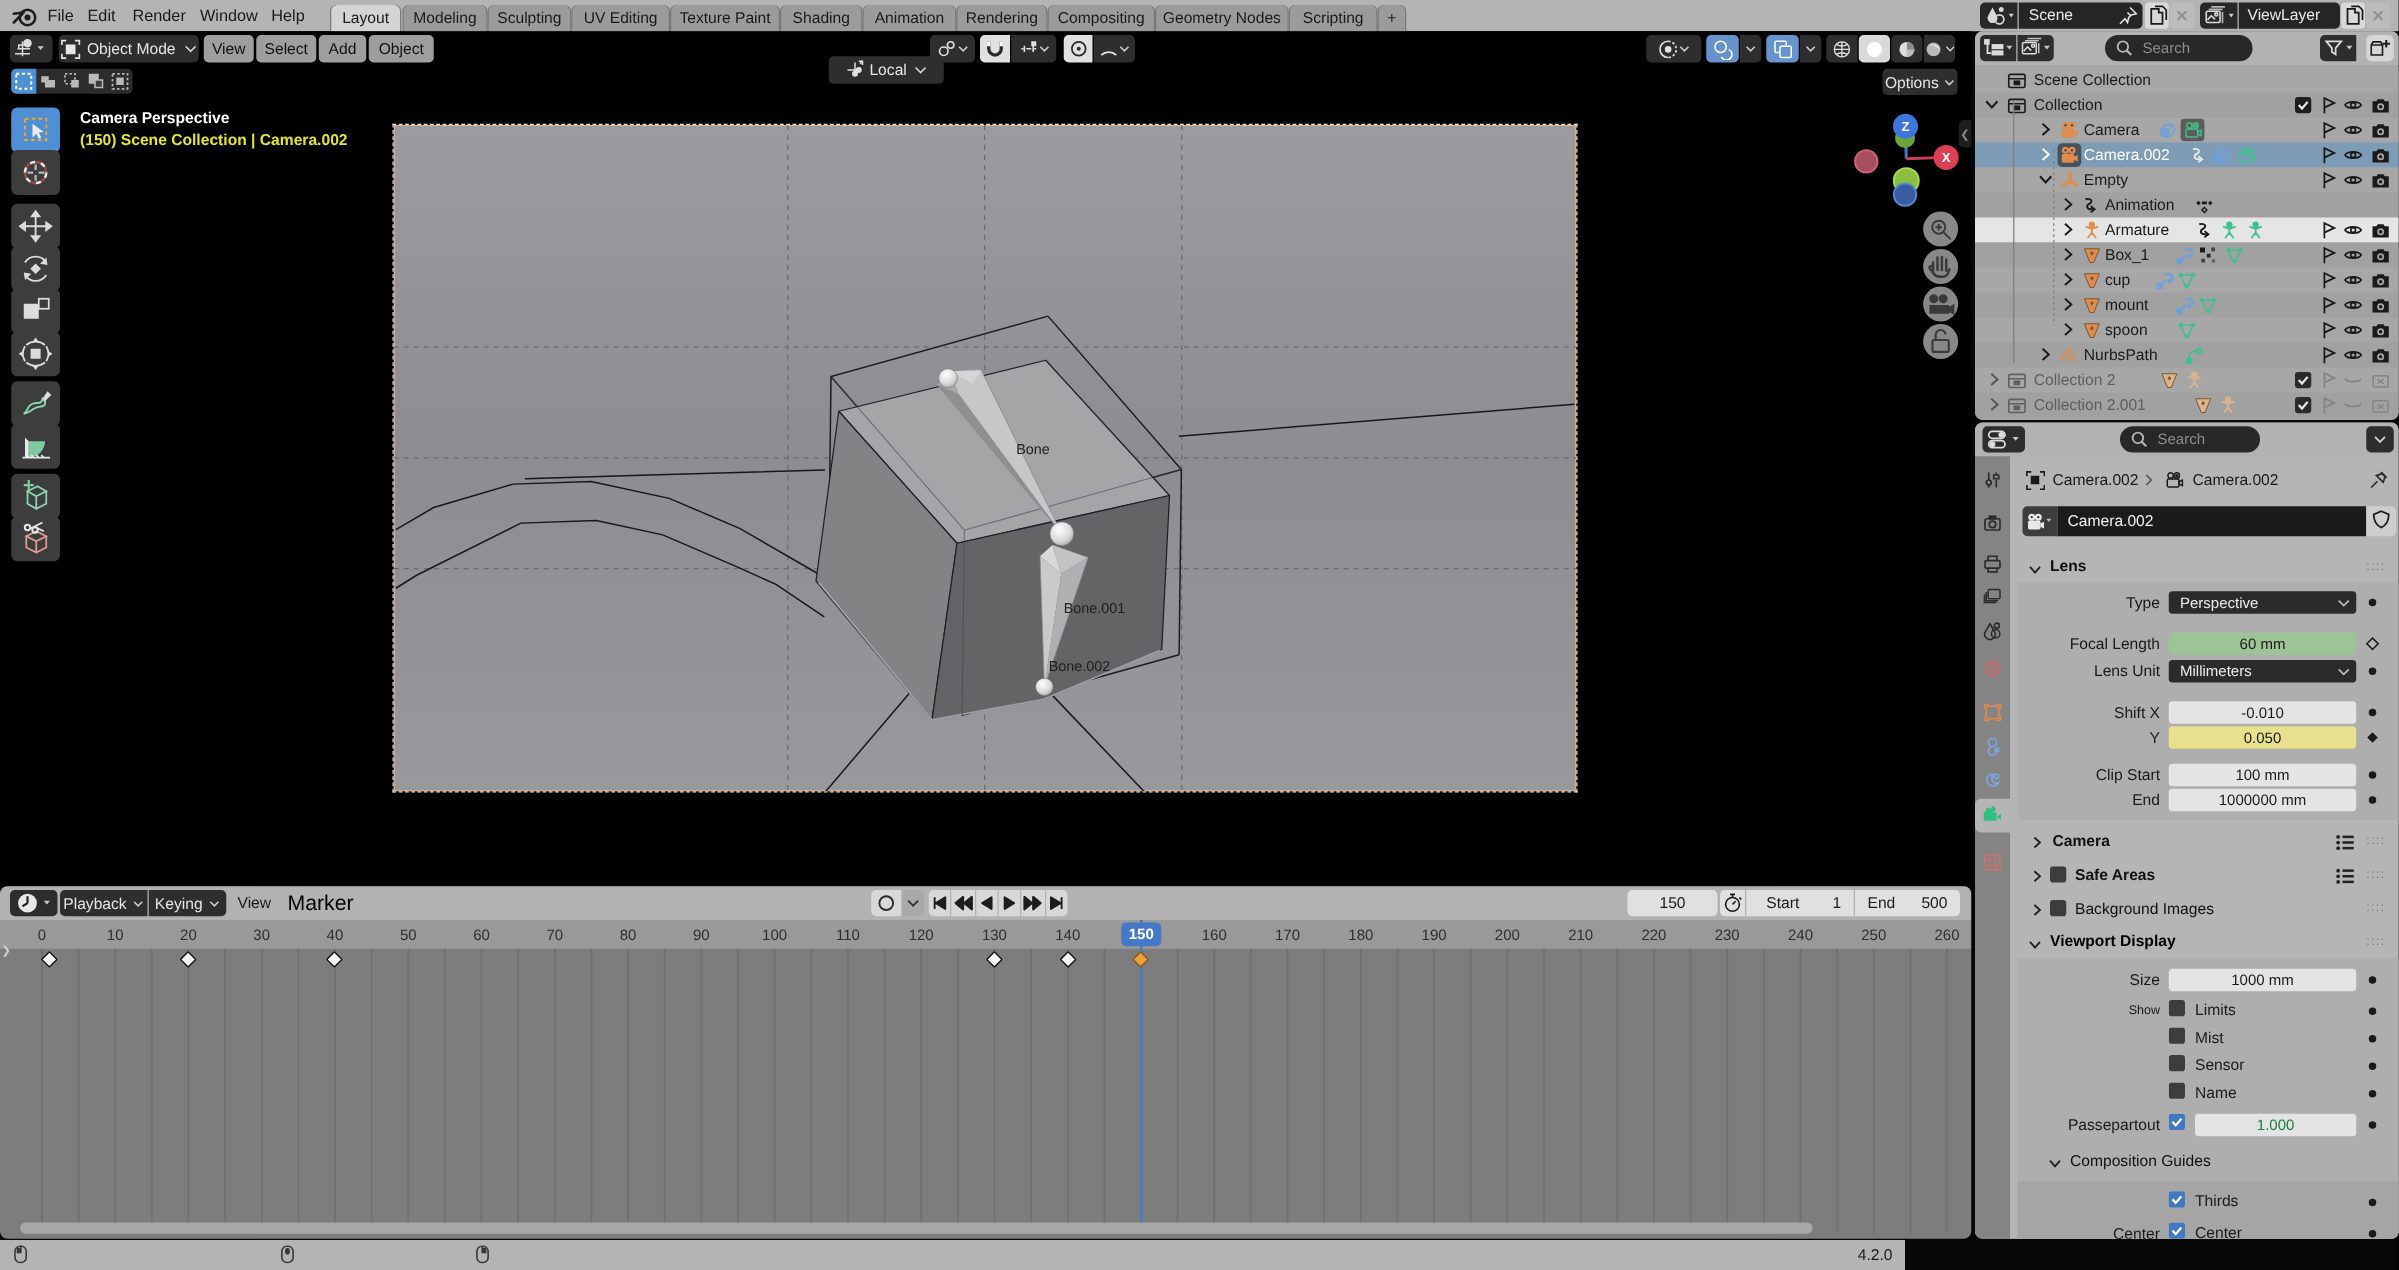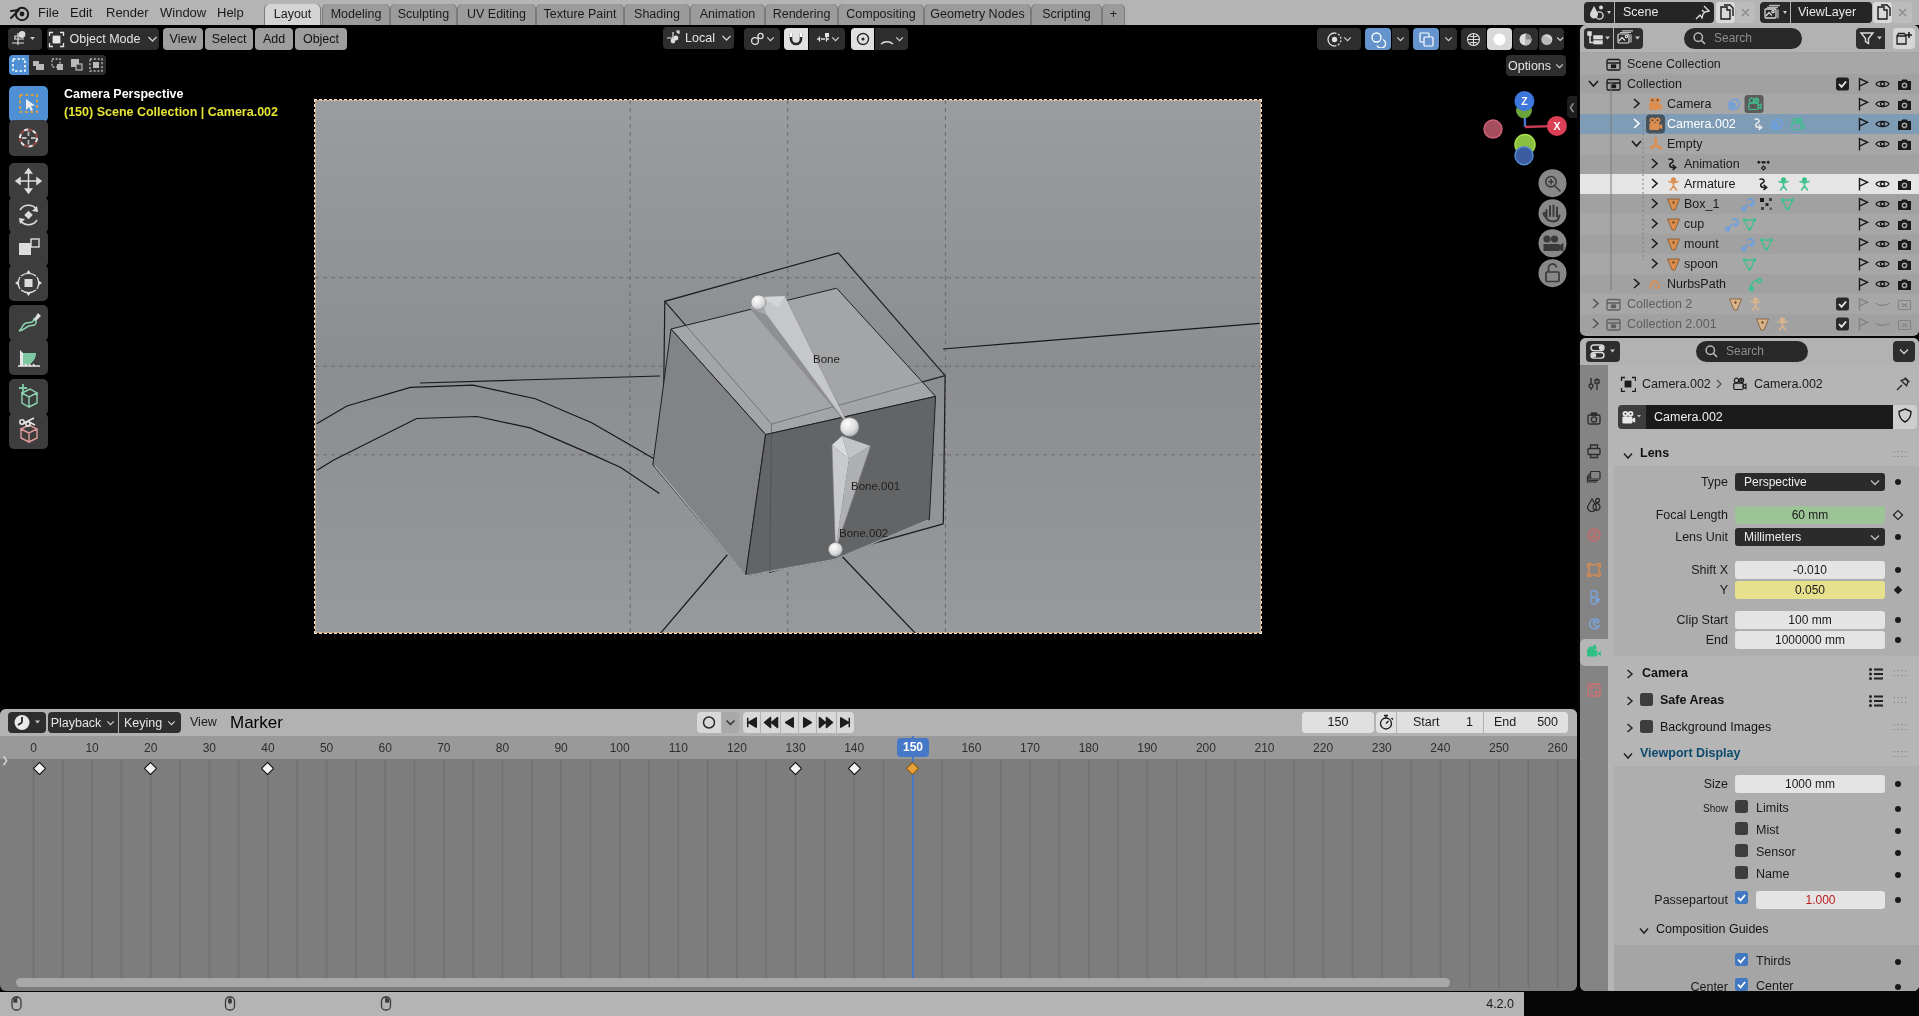--- a/index.html
+++ b/index.html
@@ -133,21 +133,21 @@
       Object Mode
       <svg width="11" height="8" viewBox="0 0 11 8" style="margin-left:7px">
           <path d="M1.5,2 l4,4 l4,-4" stroke="#cfcfcf" stroke-width="1.4" fill="none"></path>
         </svg>
     </div>
     <div class="lbtn" style="left:163px;top:3px;width:40px;height:22px">View</div>
     <div class="lbtn" style="left:205px;top:3px;width:48px;height:22px">Select</div>
     <div class="lbtn" style="left:255px;top:3px;width:38px;height:22px">Add</div>
     <div class="lbtn" style="left:295px;top:3px;width:52px;height:22px">Object</div>
 
-    <div class="dbtn" style="left:663px;top:2px;width:71px;height:22px">
+    <div class="dbtn" style="left:663px;top:20px;width:92px;height:22px">
       <svg width="16" height="16" viewBox="0 0 16 16" style="margin-right:4px">
           <g stroke="#e0e0e0" stroke-width="1.2" fill="none">
             <path d="M2,8 h9 M8,2 v9"></path>
             <circle cx="11" cy="8" r="1.8" fill="#e0e0e0"></circle>
             <circle cx="8" cy="11" r="1.8" fill="#e0e0e0"></circle>
             <path d="M12,3 l2,-2 m0,3 l0,-3 l-3,0"></path>
           </g>
         </svg>
       Local
       <svg width="11" height="8" viewBox="0 0 11 8" style="margin-left:6px">
@@ -1194,21 +1194,21 @@
         <svg class="abs" style="left:60px;top:382px" width="14" height="14" viewBox="0 0 14 14">
           <g transform="translate(0,0)">
             <rect x="0" y="0" width="13" height="13" rx="2.5" fill="#3d3d3d"></rect>
           </g>
         </svg>
         <div class="abs" style="left:80px;top:382px;color:#111;font-size:12.5px;font-weight:normal">Background Images</div>
         <div class="abs" style="left:313px;top:383px;color:#777;font-size:10px;letter-spacing:1px">::::</div>
         <svg class="abs" style="left:42px;top:412px" width="12" height="12" viewBox="0 0 12 12">
           <path d="M2,3.5 l4,4.5 l4,-4.5" stroke="#222" stroke-width="1.5" fill="none"></path>
         </svg>
-        <div class="abs" style="left:60px;top:408px;color:#0c4a6e;font-size:12.5px;font-weight:bold">Viewport Display</div>
+        <div class="abs" style="left:60px;top:408px;color:#000000;font-size:12.5px;font-weight:bold">Viewport Display</div>
         <div class="abs" style="left:313px;top:410px;color:#777;font-size:10px;letter-spacing:1px">::::</div>
         <div class="abs" style="left:34px;top:428px;width:305px;height:225px;background:#aeaeae"></div>
         <div class="abs" style="left:0px;top:437px;width:148px;text-align:right;color:#1a1a1a;font-size:12.5px;line-height:18px">Size</div>
         <div class="abs" style="left:155px;top:437px;width:150px;height:18px;background:#e4e4e4;border-radius:3px;color:#1a1a1a;font-size:12px;line-height:18px;text-align:center">1000 mm</div>
         <div class="abs" style="left:315px;top:443px;width:6px;height:6px;border-radius:50%;background:#1a1a1a"></div>
         <div class="abs" style="left:0px;top:462px;width:148px;text-align:right;color:#1a1a1a;font-size:10px;line-height:18px">Show</div>
         <svg class="abs" style="left:155px;top:462px" width="14" height="14" viewBox="0 0 14 14">
           <g transform="translate(0,0)">
             <rect x="0" y="0" width="13" height="13" rx="2.5" fill="#3d3d3d"></rect>
           </g>
@@ -1234,21 +1234,21 @@
             <rect x="0" y="0" width="13" height="13" rx="2.5" fill="#3d3d3d"></rect>
           </g>
         </svg>
         <div class="abs" style="left:176px;top:528px;color:#1a1a1a;font-size:12.5px;line-height:16px">Name</div>
         <div class="abs" style="left:315px;top:534px;width:6px;height:6px;border-radius:50%;background:#1a1a1a"></div>
         <div class="abs" style="left:0px;top:553px;width:148px;text-align:right;color:#1a1a1a;font-size:12.5px;line-height:18px">Passepartout</div>
         <svg class="abs" style="left:155px;top:553px" width="14" height="14" viewBox="0 0 14 14">
           <rect x="0" y="0" width="13" height="13" rx="2.5" fill="#4178c2"></rect>
           <path d="M3,6.5 l2.6,2.8 l4.5,-5.3" stroke="#fff" stroke-width="1.8" fill="none"></path>
         </svg>
-        <div class="abs" style="left:176px;top:553px;width:129px;height:18px;background:#e4e4e4;border-radius:3px;color:#b91c1c;font-size:12px;line-height:18px;text-align:center">1.000</div>
+        <div class="abs" style="left:176px;top:553px;width:129px;height:18px;background:#e4e4e4;border-radius:3px;color:#15803d;font-size:12px;line-height:18px;text-align:center">1.000</div>
         <div class="abs" style="left:315px;top:559px;width:6px;height:6px;border-radius:50%;background:#1a1a1a"></div>
         <svg class="abs" style="left:58px;top:587px" width="12" height="12" viewBox="0 0 12 12">
           <path d="M2,3.5 l4,4.5 l4,-4.5" stroke="#222" stroke-width="1.5" fill="none"></path>
         </svg>
         <div class="abs" style="left:76px;top:584px;color:#111;font-size:12.5px">Composition Guides</div>
         <div class="abs" style="left:34px;top:607px;width:305px;height:46px;background:#a5a5a5"></div>
         <svg class="abs" style="left:155px;top:615px" width="14" height="14" viewBox="0 0 14 14">
           <rect x="0" y="0" width="13" height="13" rx="2.5" fill="#4178c2"></rect>
           <path d="M3,6.5 l2.6,2.8 l4.5,-5.3" stroke="#fff" stroke-width="1.8" fill="none"></path>
         </svg>

